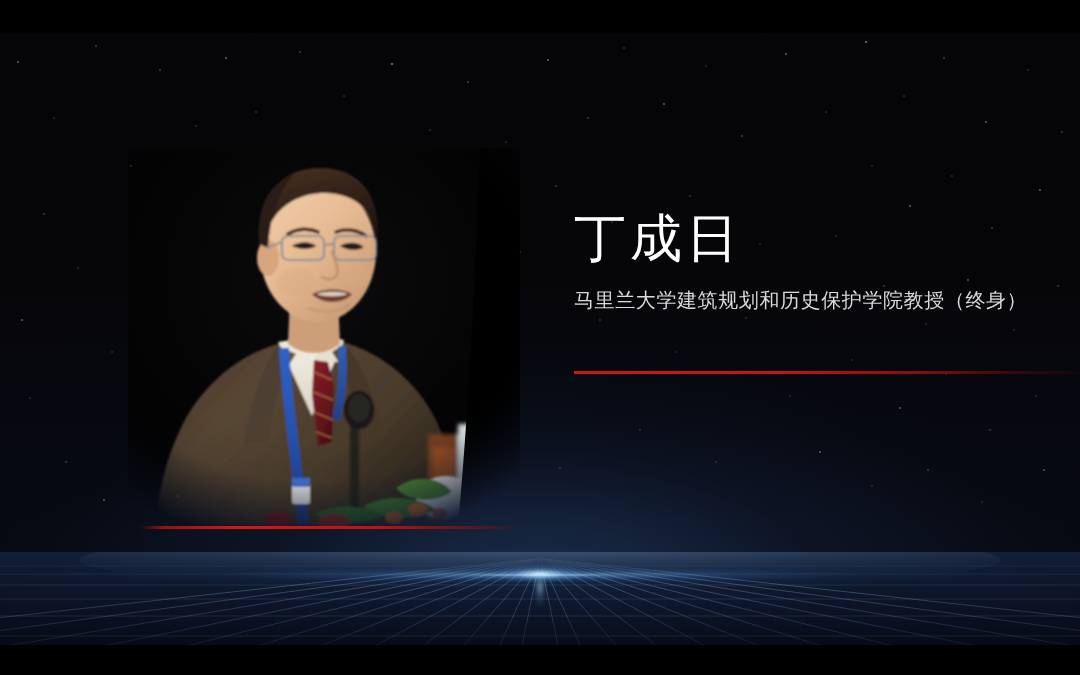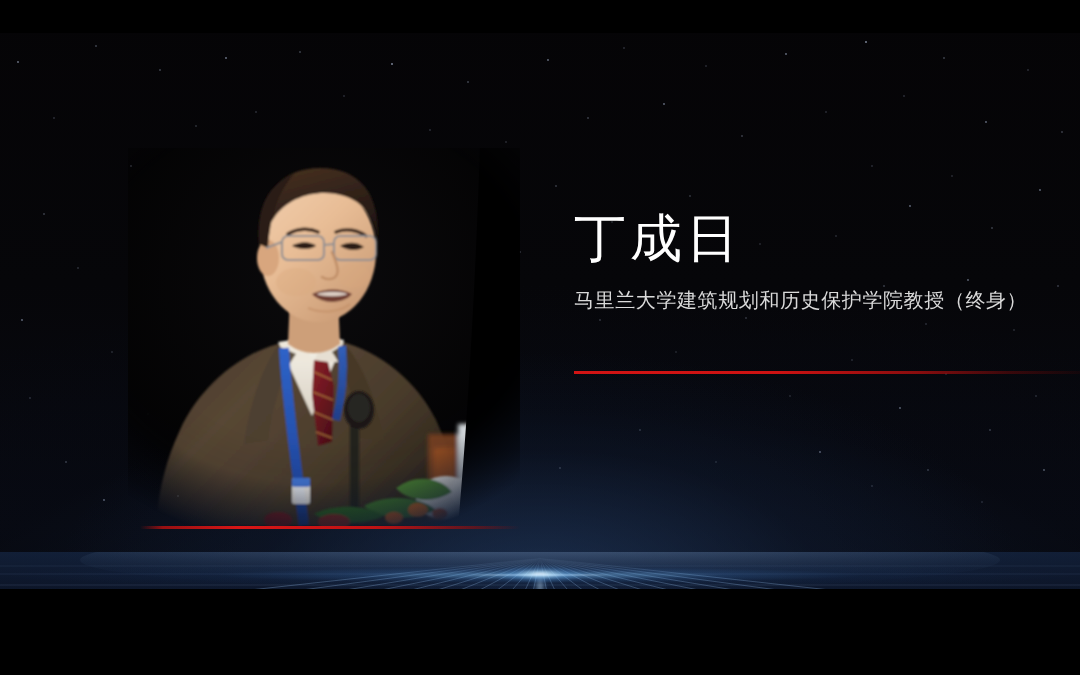--- a/index.html
+++ b/index.html
@@ -10,21 +10,21 @@
   body {
     width: 1080px;
     height: 675px;
     overflow: hidden;
     font-family: "Liberation Sans", "DejaVu Sans", sans-serif;
   }
 
   #stage {
     position: relative;
     width: 1080px;
-    height: 589px;
+    height: 675px;
     background: #4c1d95;
     overflow: hidden;
   }
 
   
   .bg-space {
     position: absolute;
     left: 0; top: 0;
     width: 1080px; height: 675px;
     background:

